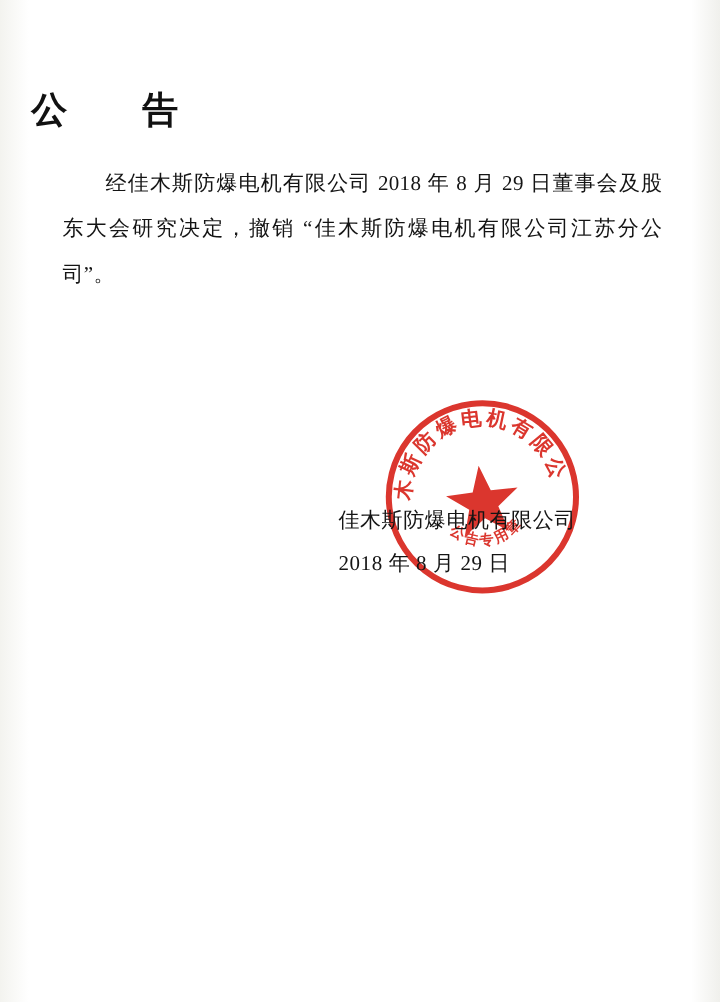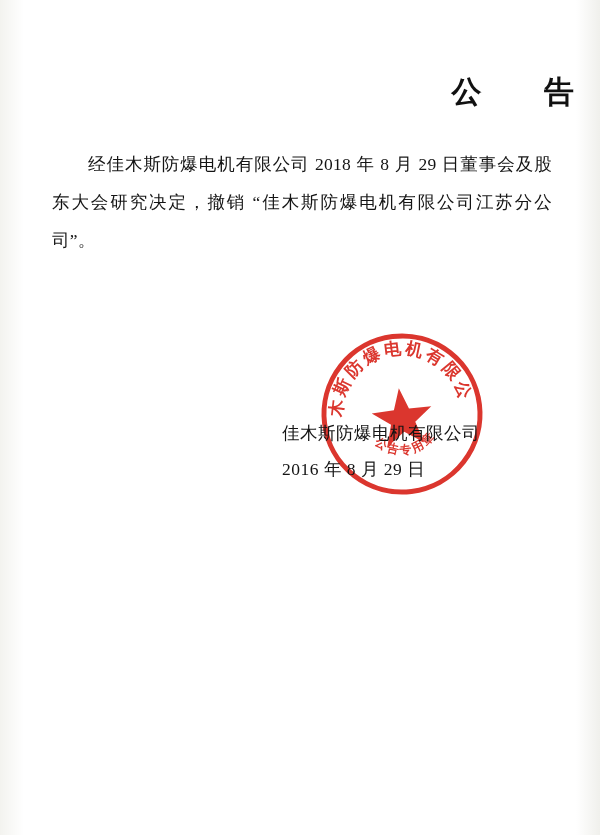--- a/index.html
+++ b/index.html
@@ -26,31 +26,31 @@
     position: absolute;
     inset: 0;
     background: linear-gradient(90deg, #f3f3ef 0px, #ffffff 24px, #ffffff 576px, #f0f0ec 600px);
     pointer-events: none;
   }
   .doc-title {
     position: absolute;
     top: 72px;
     left: 0;
     width: 600px;
-    text-align: right;
+    text-align: left;
     font-size: 30px;
     font-weight: bold;
     letter-spacing: 26px;
     text-indent: 26px;
     font-family: "DejaVu Serif", "Liberation Serif", serif;
     color: #111;
   }
   .body-block {
     position: absolute;
-    top: 145px;
+    top: 133px;
     left: 52px;
     width: 500px;
   }
   .para {
     font-size: 17.5px;
     line-height: 38px;
     text-align: justify;
     text-justify: inter-ideograph;
     text-indent: 36px;
     color: #141414;
@@ -121,16 +121,16 @@
         <textPath href="#arcPath" startOffset="50%" text-anchor="middle">佳木斯防爆电机有限公司</textPath>
       </text>
       <text class="seal-text" font-size="12" letter-spacing="2">
         <textPath href="#arcPathBottom" startOffset="50%" text-anchor="middle">公告专用章</textPath>
       </text>
     </svg>
   </div>
 
   <div class="signature-block">
     <div class="sig-line">佳木斯防爆电机有限公司</div>
-    <div class="sig-line">2016 年 8 月 29 日</div>
+    <div class="sig-line">2018 年 8 月 29 日</div>
   </div>
 
 </div>
 
 </body></html>

